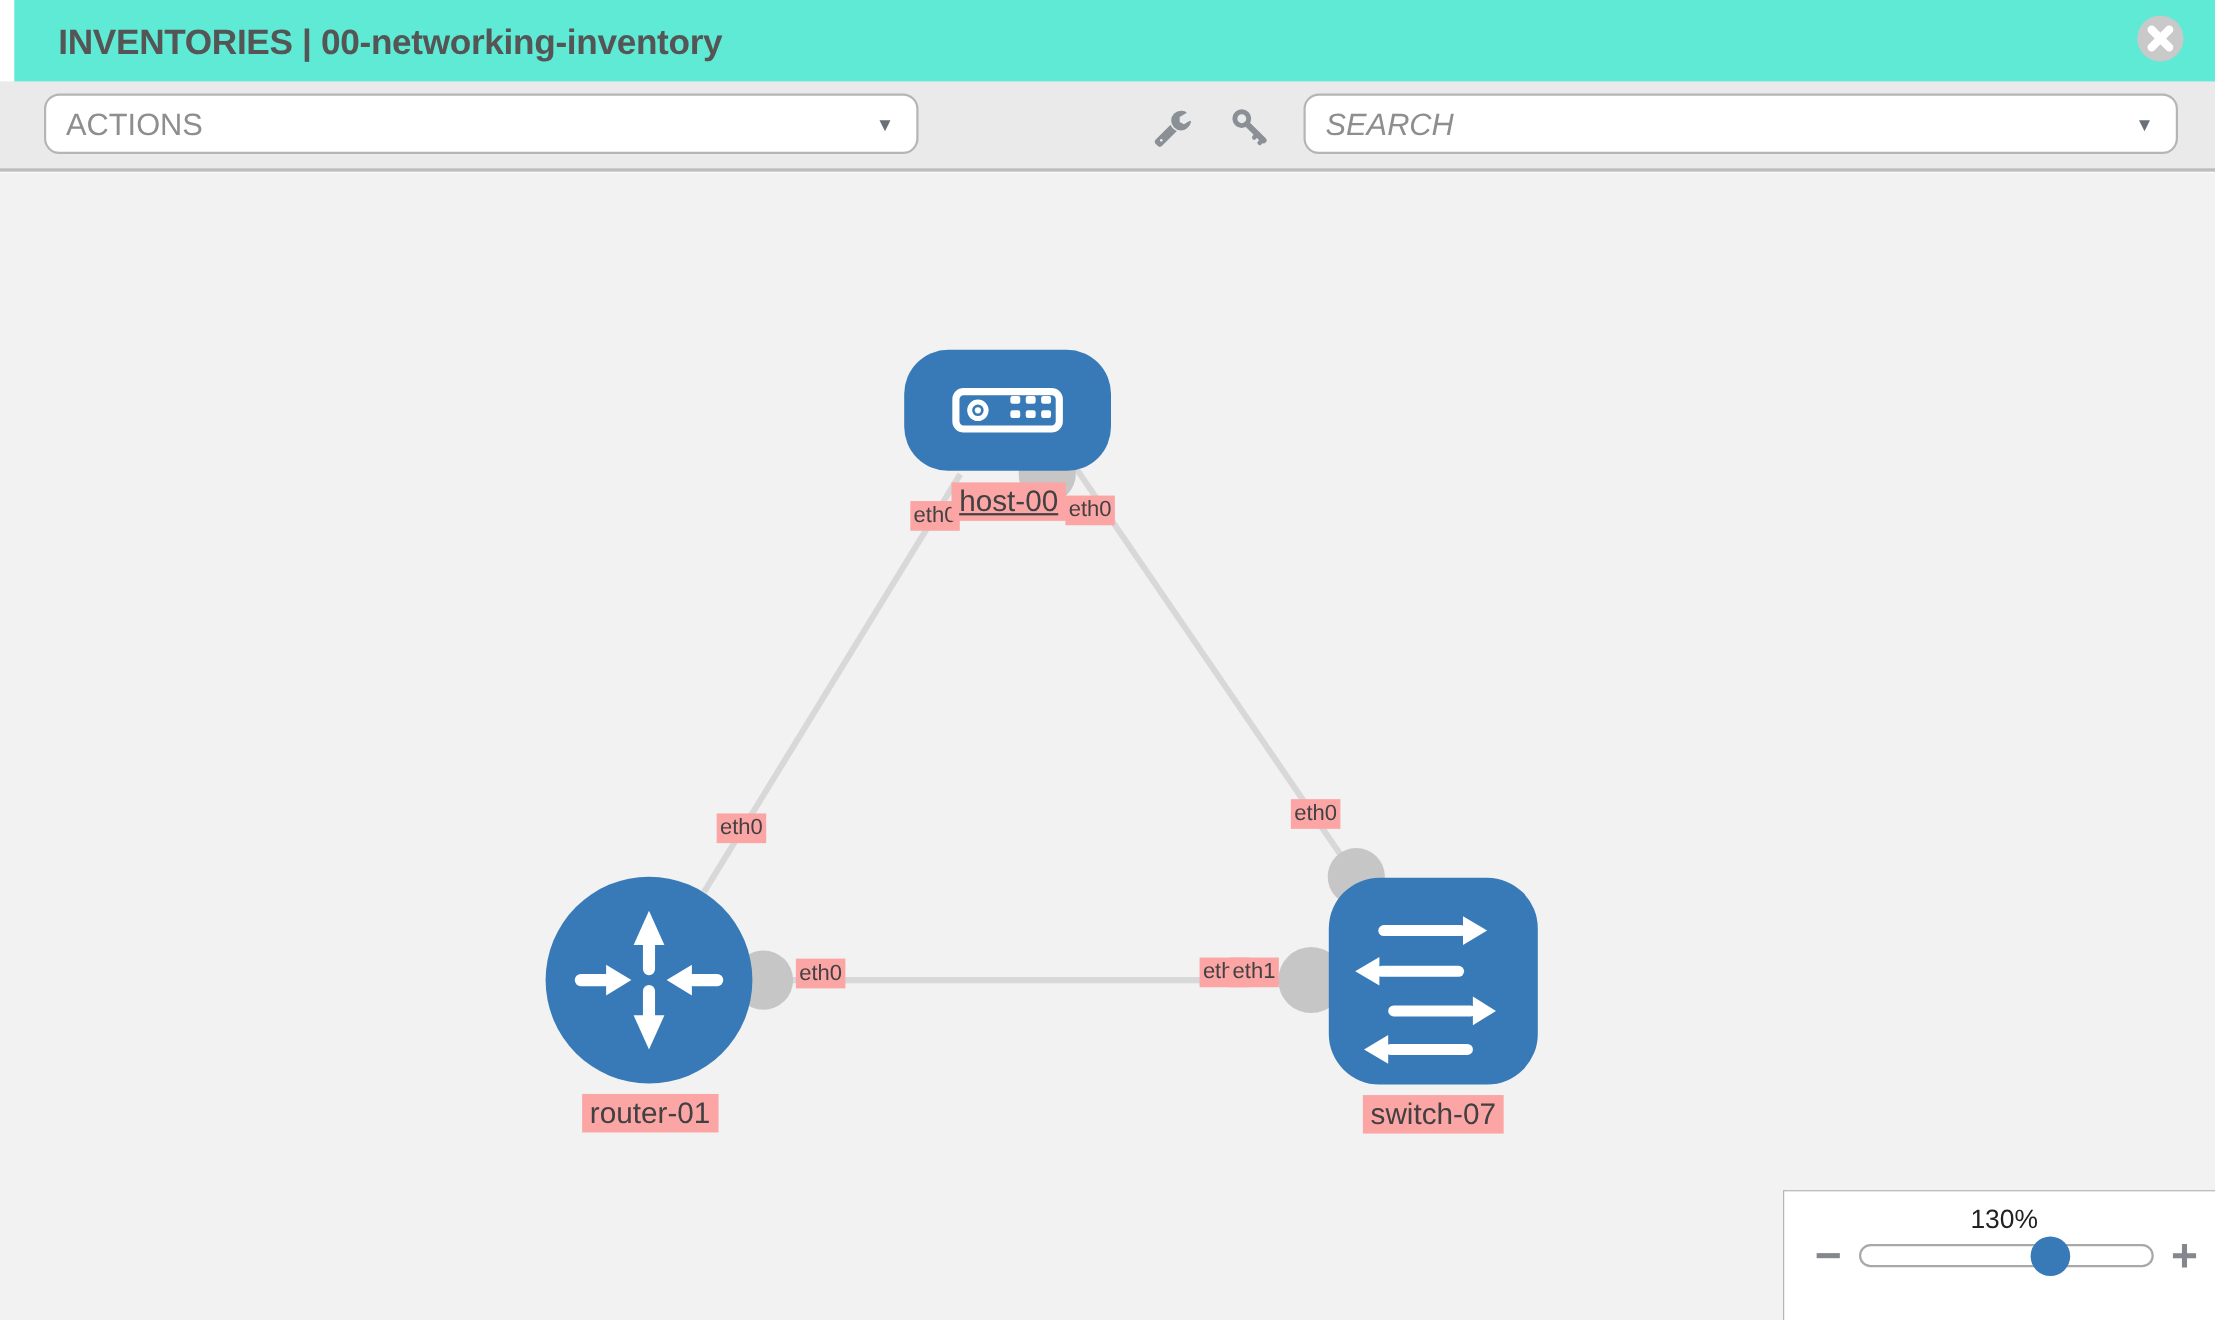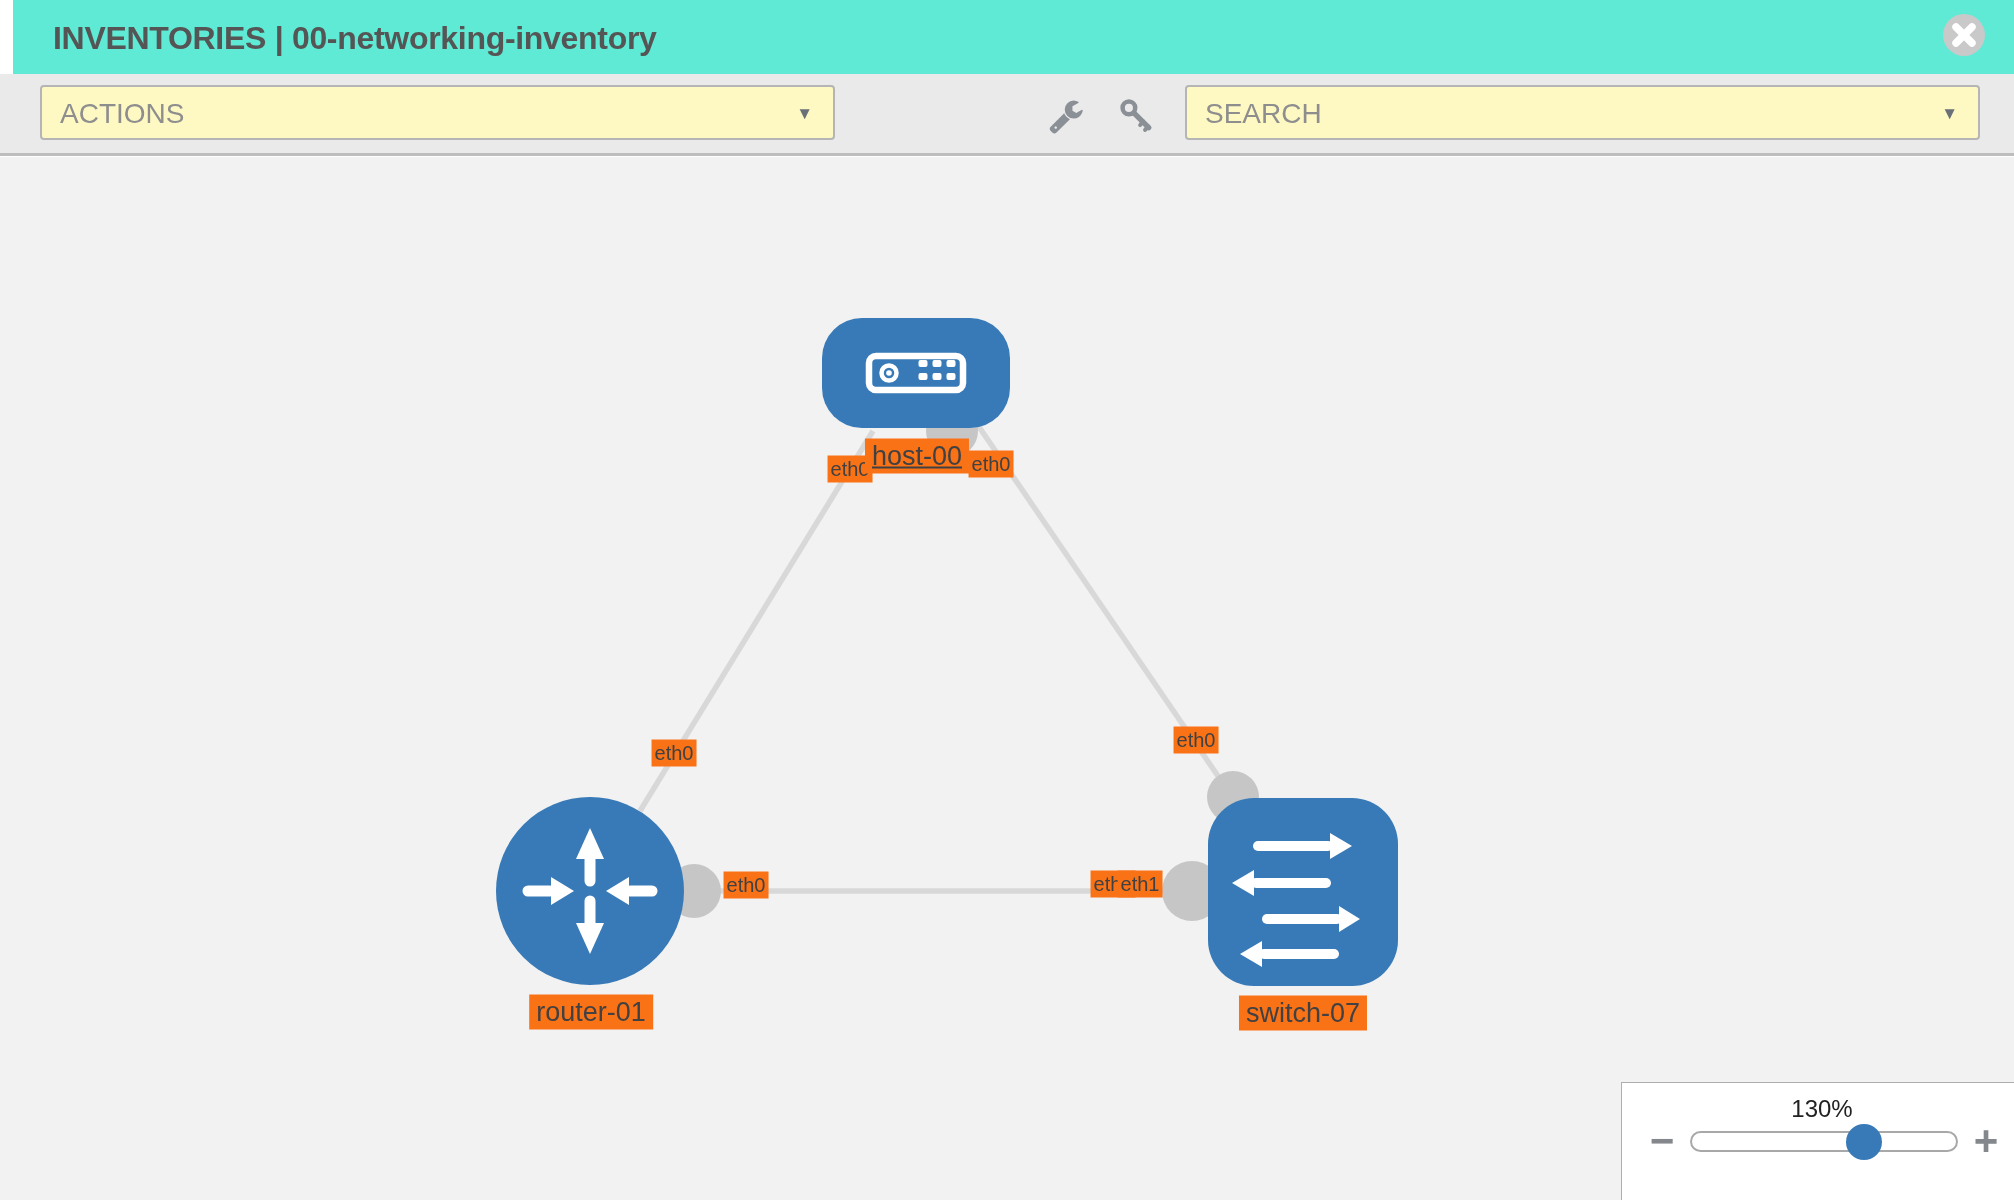--- a/index.html
+++ b/index.html
@@ -16,44 +16,44 @@
   .header{position:absolute;left:13px;top:0;width:2014px;height:83px;background:#5eead4;
     border-bottom:1px solid #cfcfcf;}
   .page-title{position:absolute;left:40px;top:0;height:73px;line-height:76px;
     font-size:32px;font-weight:bold;color:var(--title-text);letter-spacing:-.3px;}
   .close-btn{position:absolute;right:41px;top:13px;width:44px;height:44px;border:none;
     background:transparent;cursor:pointer;padding:0;}
 
   
   .toolbar{position:absolute;left:0;top:74px;width:2014px;height:82px;
     background:var(--toolbar-bg);border-bottom:3px solid #bdbdbd;}
-  .select-box{position:absolute;top:11px;height:55px;background:#fef9c3;
-    border:2px solid #b5b5b5;border-radius:4px;cursor:pointer;}
+  .select-box{position:absolute;top:11px;height:55px;background:#ffffff;
+    border:2px solid #b5b5b5;border-radius:14px;cursor:pointer;}
   .select-box .sel-text{position:absolute;left:18px;top:0;line-height:53px;
     font-size:28px;color:var(--placeholder-text);}
   .select-box .caret{position:absolute;right:20px;top:0;line-height:53px;
     font-size:17px;color:#6a7077;}
   .actions-box{left:40px;width:795px;}
-  .search-box{left:1185px;width:795px;}
+  .search-box{left:1185px;width:795px;font-style:italic;}
   .tool-icon-btn{position:absolute;top:24px;width:36px;height:36px;border:none;
     background:transparent;cursor:pointer;padding:0;}
   .wrench-btn{left:1048px;}
   .key-btn{left:1119px;}
 
   
   .canvas{position:absolute;left:0;top:157px;width:2014px;height:1043px;
     background:var(--canvas-bg);}
   .graph-svg{position:absolute;left:0;top:0;}
   .edge{stroke:var(--edge-gray);stroke-width:5.5;}
   .handle{fill:var(--handle-gray);}
   .node-shape{fill:var(--node-blue);}
   .ic-stroke{stroke:#fff;fill:none;}
   .ic-fill{fill:#fff;stroke:none;}
 
-  .graph-label{position:absolute;transform:translate(-50%,-50%);background:#f97316;
+  .graph-label{position:absolute;transform:translate(-50%,-50%);background:#fca5a5;
     color:var(--label-text);white-space:nowrap;}
   .port-label{font-size:20px;padding:2px 3px;z-index:2;}
   .node-label{font-size:27px;padding:2px 7px;z-index:3;}
 
   
   .zoom-panel{position:absolute;left:1621px;top:925px;width:420px;height:150px;
     background:#fff;border:1px solid #aeaeae;}
   .zoom-level{position:absolute;left:0;top:12px;width:400px;text-align:center;
     font-size:24px;color:#222;}
   .zoom-minus,.zoom-plus{position:absolute;top:36px;width:44px;height:44px;border:none;

